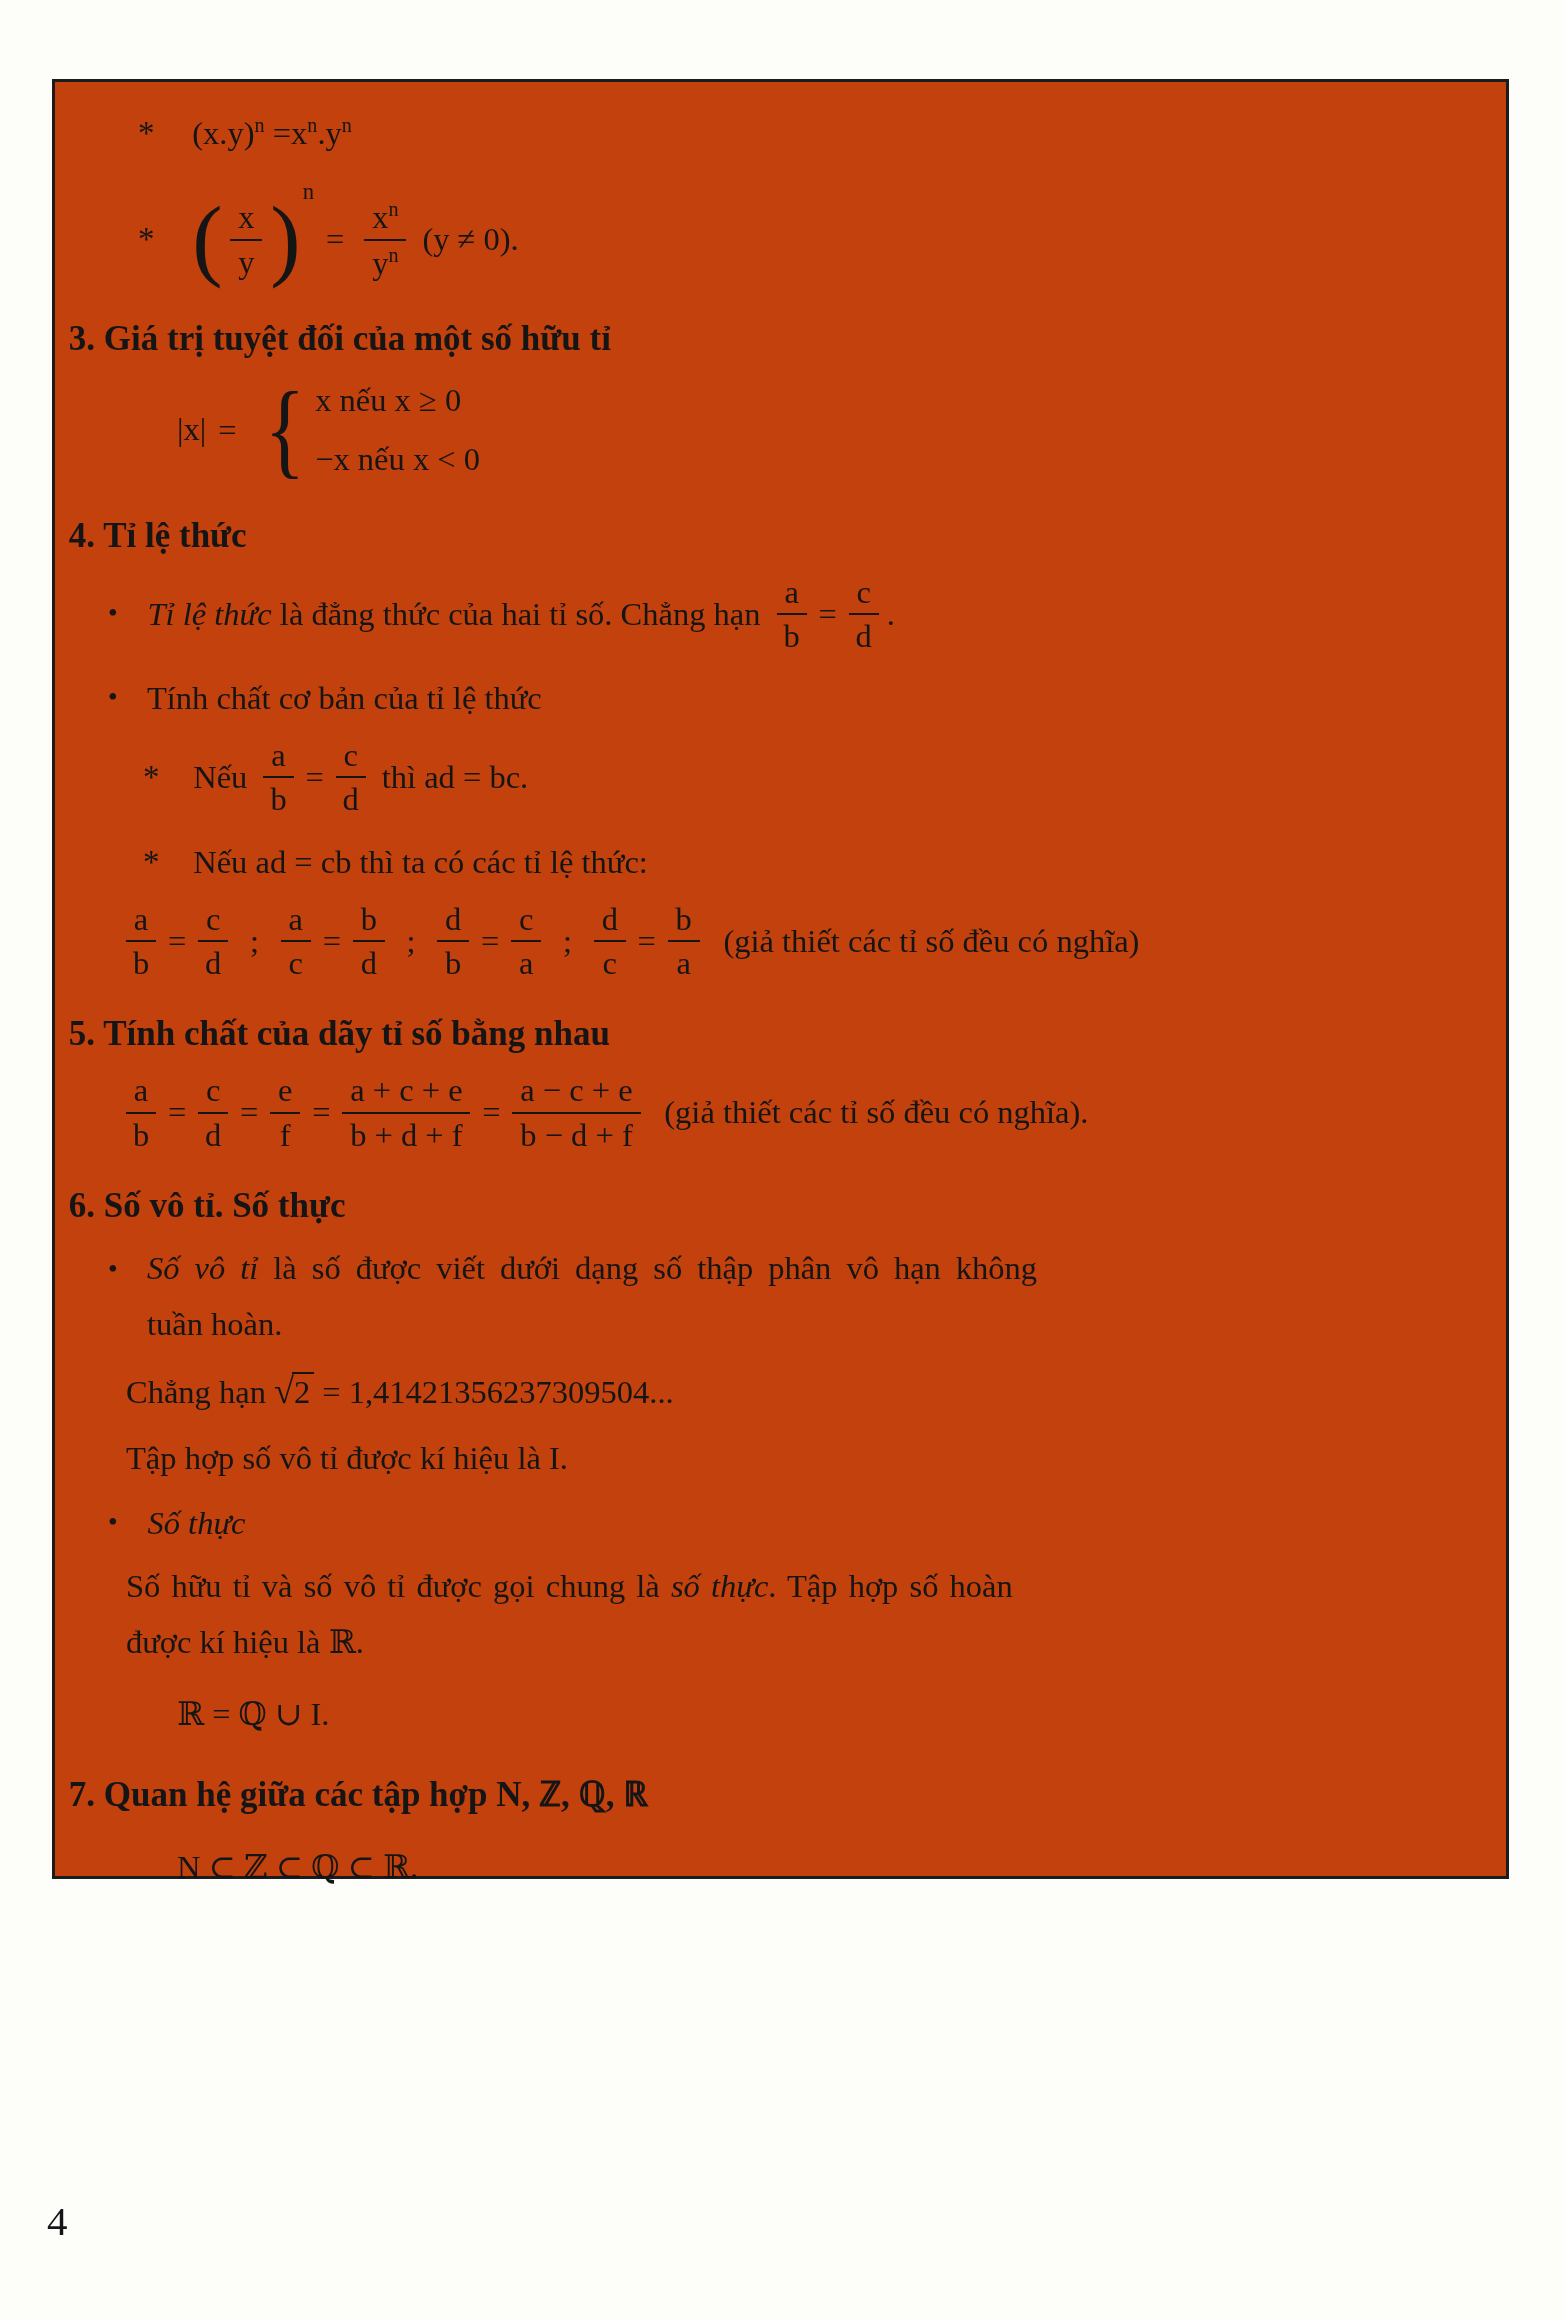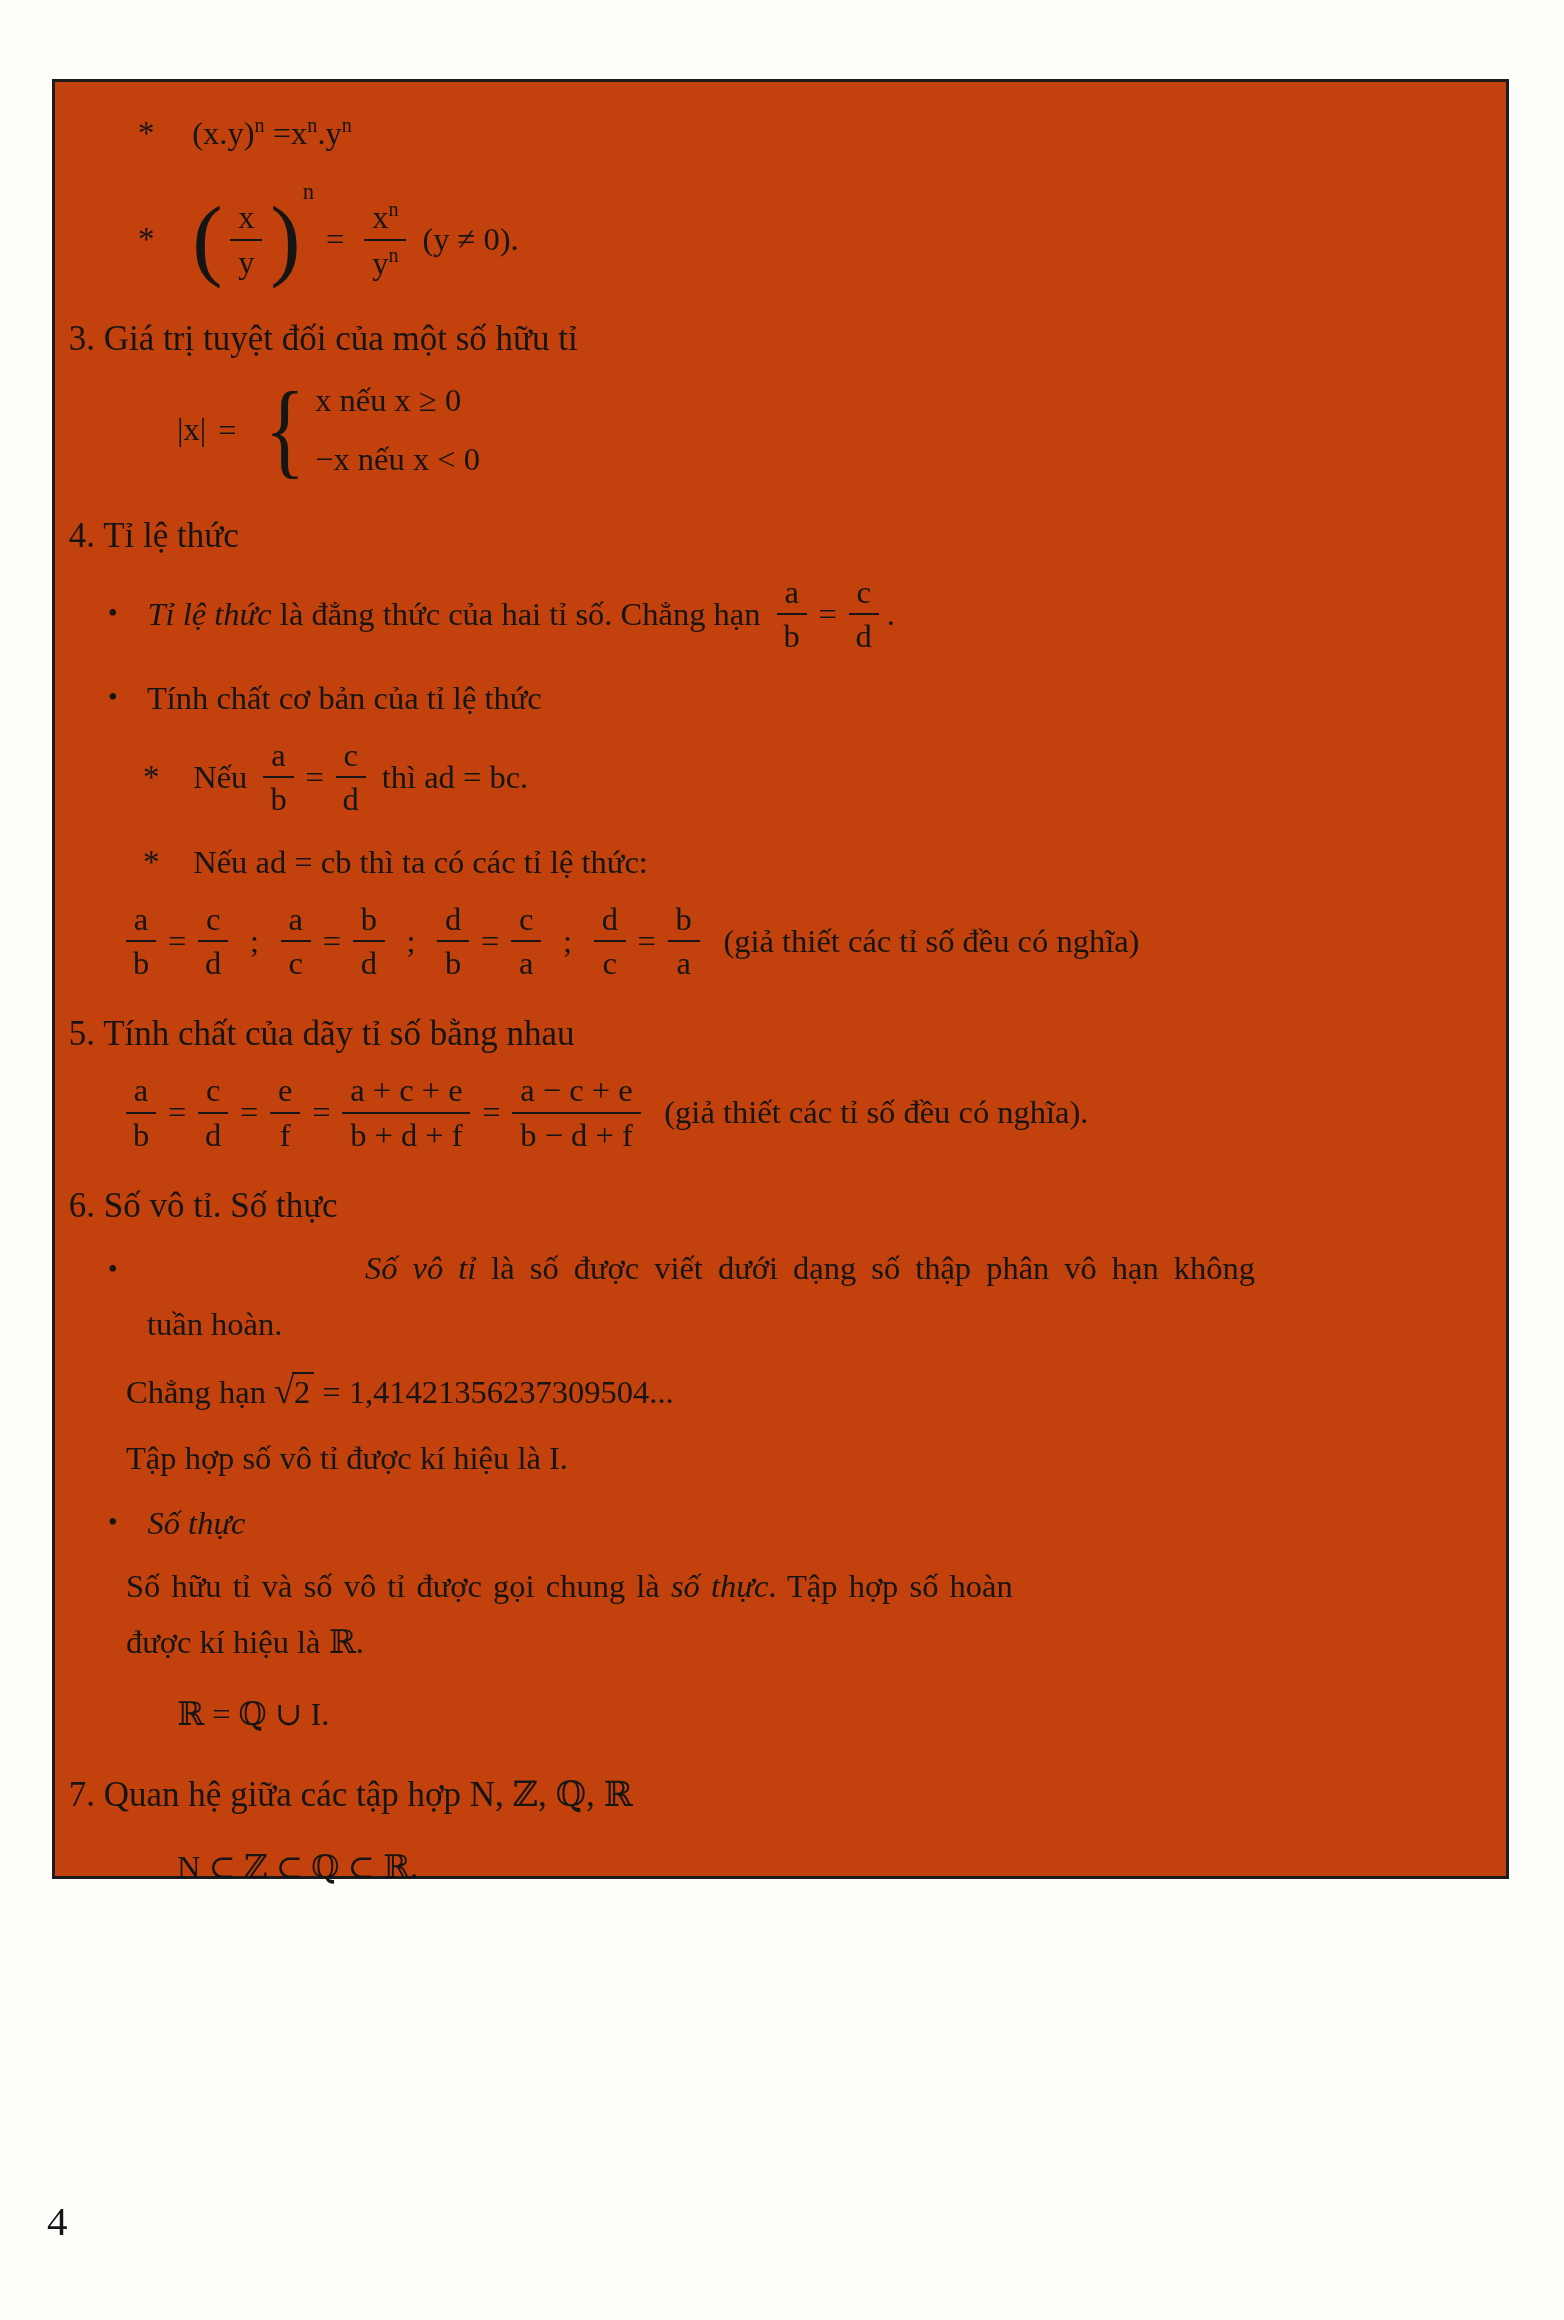--- a/index.html
+++ b/index.html
@@ -27,21 +27,21 @@
     background: #c2410c;
   }
   .line {
     font-size: 32.5px;
     line-height: 1.45;
     margin-top: 17.7px;
     white-space: nowrap;
   }
   .heading {
     font-size: 35px;
-    font-weight: normal;
+    font-weight: bold;
     margin: 25.6px 0 0 13.8px;
     line-height: 1.35;
     white-space: nowrap;
   }
   .rule-line  { margin-left: 83px; }
   .bullet-line{ margin-left: 53px; }
   .star-line  { margin-left: 88px; }
   .chain-line { margin-left: 63px; }
   .abs-line   { margin-left: 122px; }
   .body-ind   { margin-left: 71px; }
@@ -138,21 +138,21 @@
     padding: 0 3.9px 0 2px;
   }
 
   
   .para { margin-top: 15.8px; }
   .pline {
     font-size: 32.5px;
     line-height: 1.42;
     margin-top: 9.9px;
   }
-  .justified { word-spacing: 6.9px; text-align: center; }
+  .justified { word-spacing: 6.9px; }
   .justified2 { word-spacing: 3px; }
   .hang {
     position: relative;
     padding-left: 39px;
   }
   .hang .dot {
     position: absolute;
     left: 0;
     top: 7.9px;
   }

